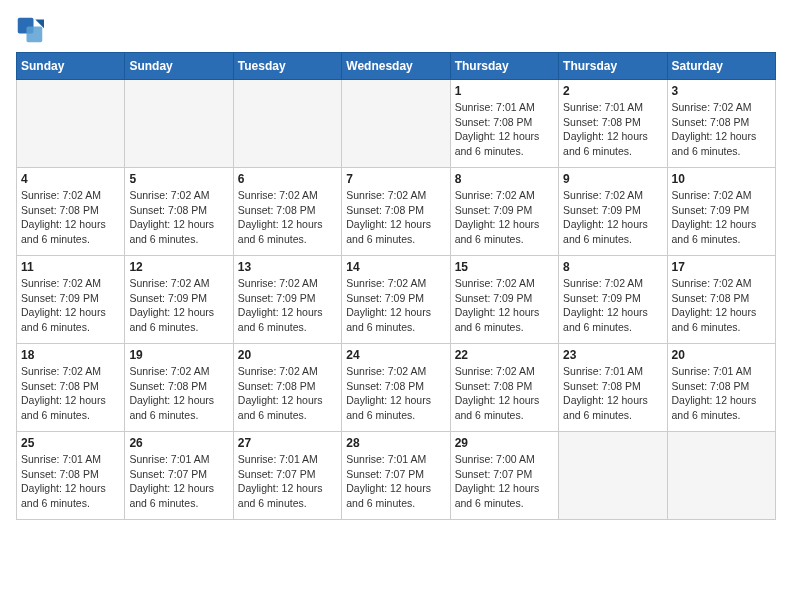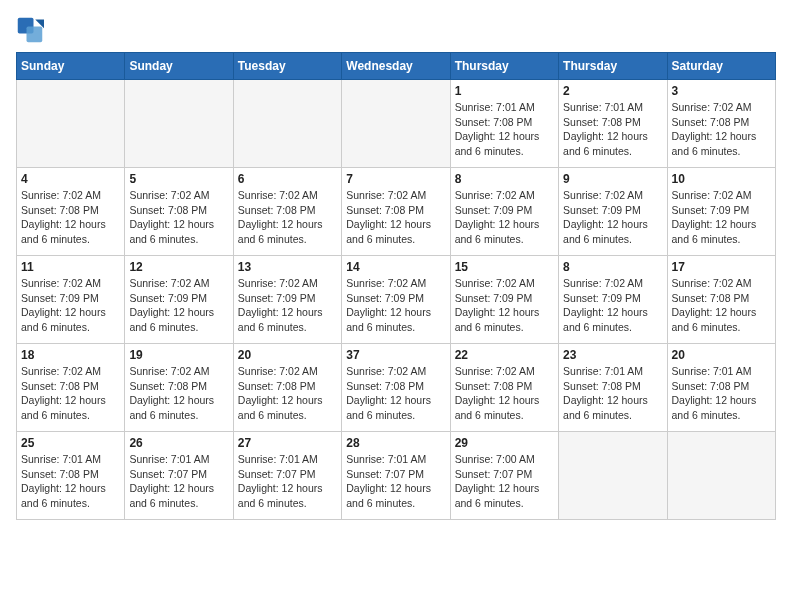--- a/index.html
+++ b/index.html
@@ -204,21 +204,21 @@
         </td>
         <td>
           <div class="day-num">19</div>
           <div class="day-info">Sunrise: 7:02 AM<br>Sunset: 7:08 PM<br>Daylight: 12 hours<br>and 6 minutes.</div>
         </td>
         <td>
           <div class="day-num">20</div>
           <div class="day-info">Sunrise: 7:02 AM<br>Sunset: 7:08 PM<br>Daylight: 12 hours<br>and 6 minutes.</div>
         </td>
         <td>
-          <div class="day-num">37</div>
+          <div class="day-num">24</div>
           <div class="day-info">Sunrise: 7:02 AM<br>Sunset: 7:08 PM<br>Daylight: 12 hours<br>and 6 minutes.</div>
         </td>
         <td>
           <div class="day-num">22</div>
           <div class="day-info">Sunrise: 7:02 AM<br>Sunset: 7:08 PM<br>Daylight: 12 hours<br>and 6 minutes.</div>
         </td>
         <td>
           <div class="day-num">23</div>
           <div class="day-info">Sunrise: 7:01 AM<br>Sunset: 7:08 PM<br>Daylight: 12 hours<br>and 6 minutes.</div>
         </td>

